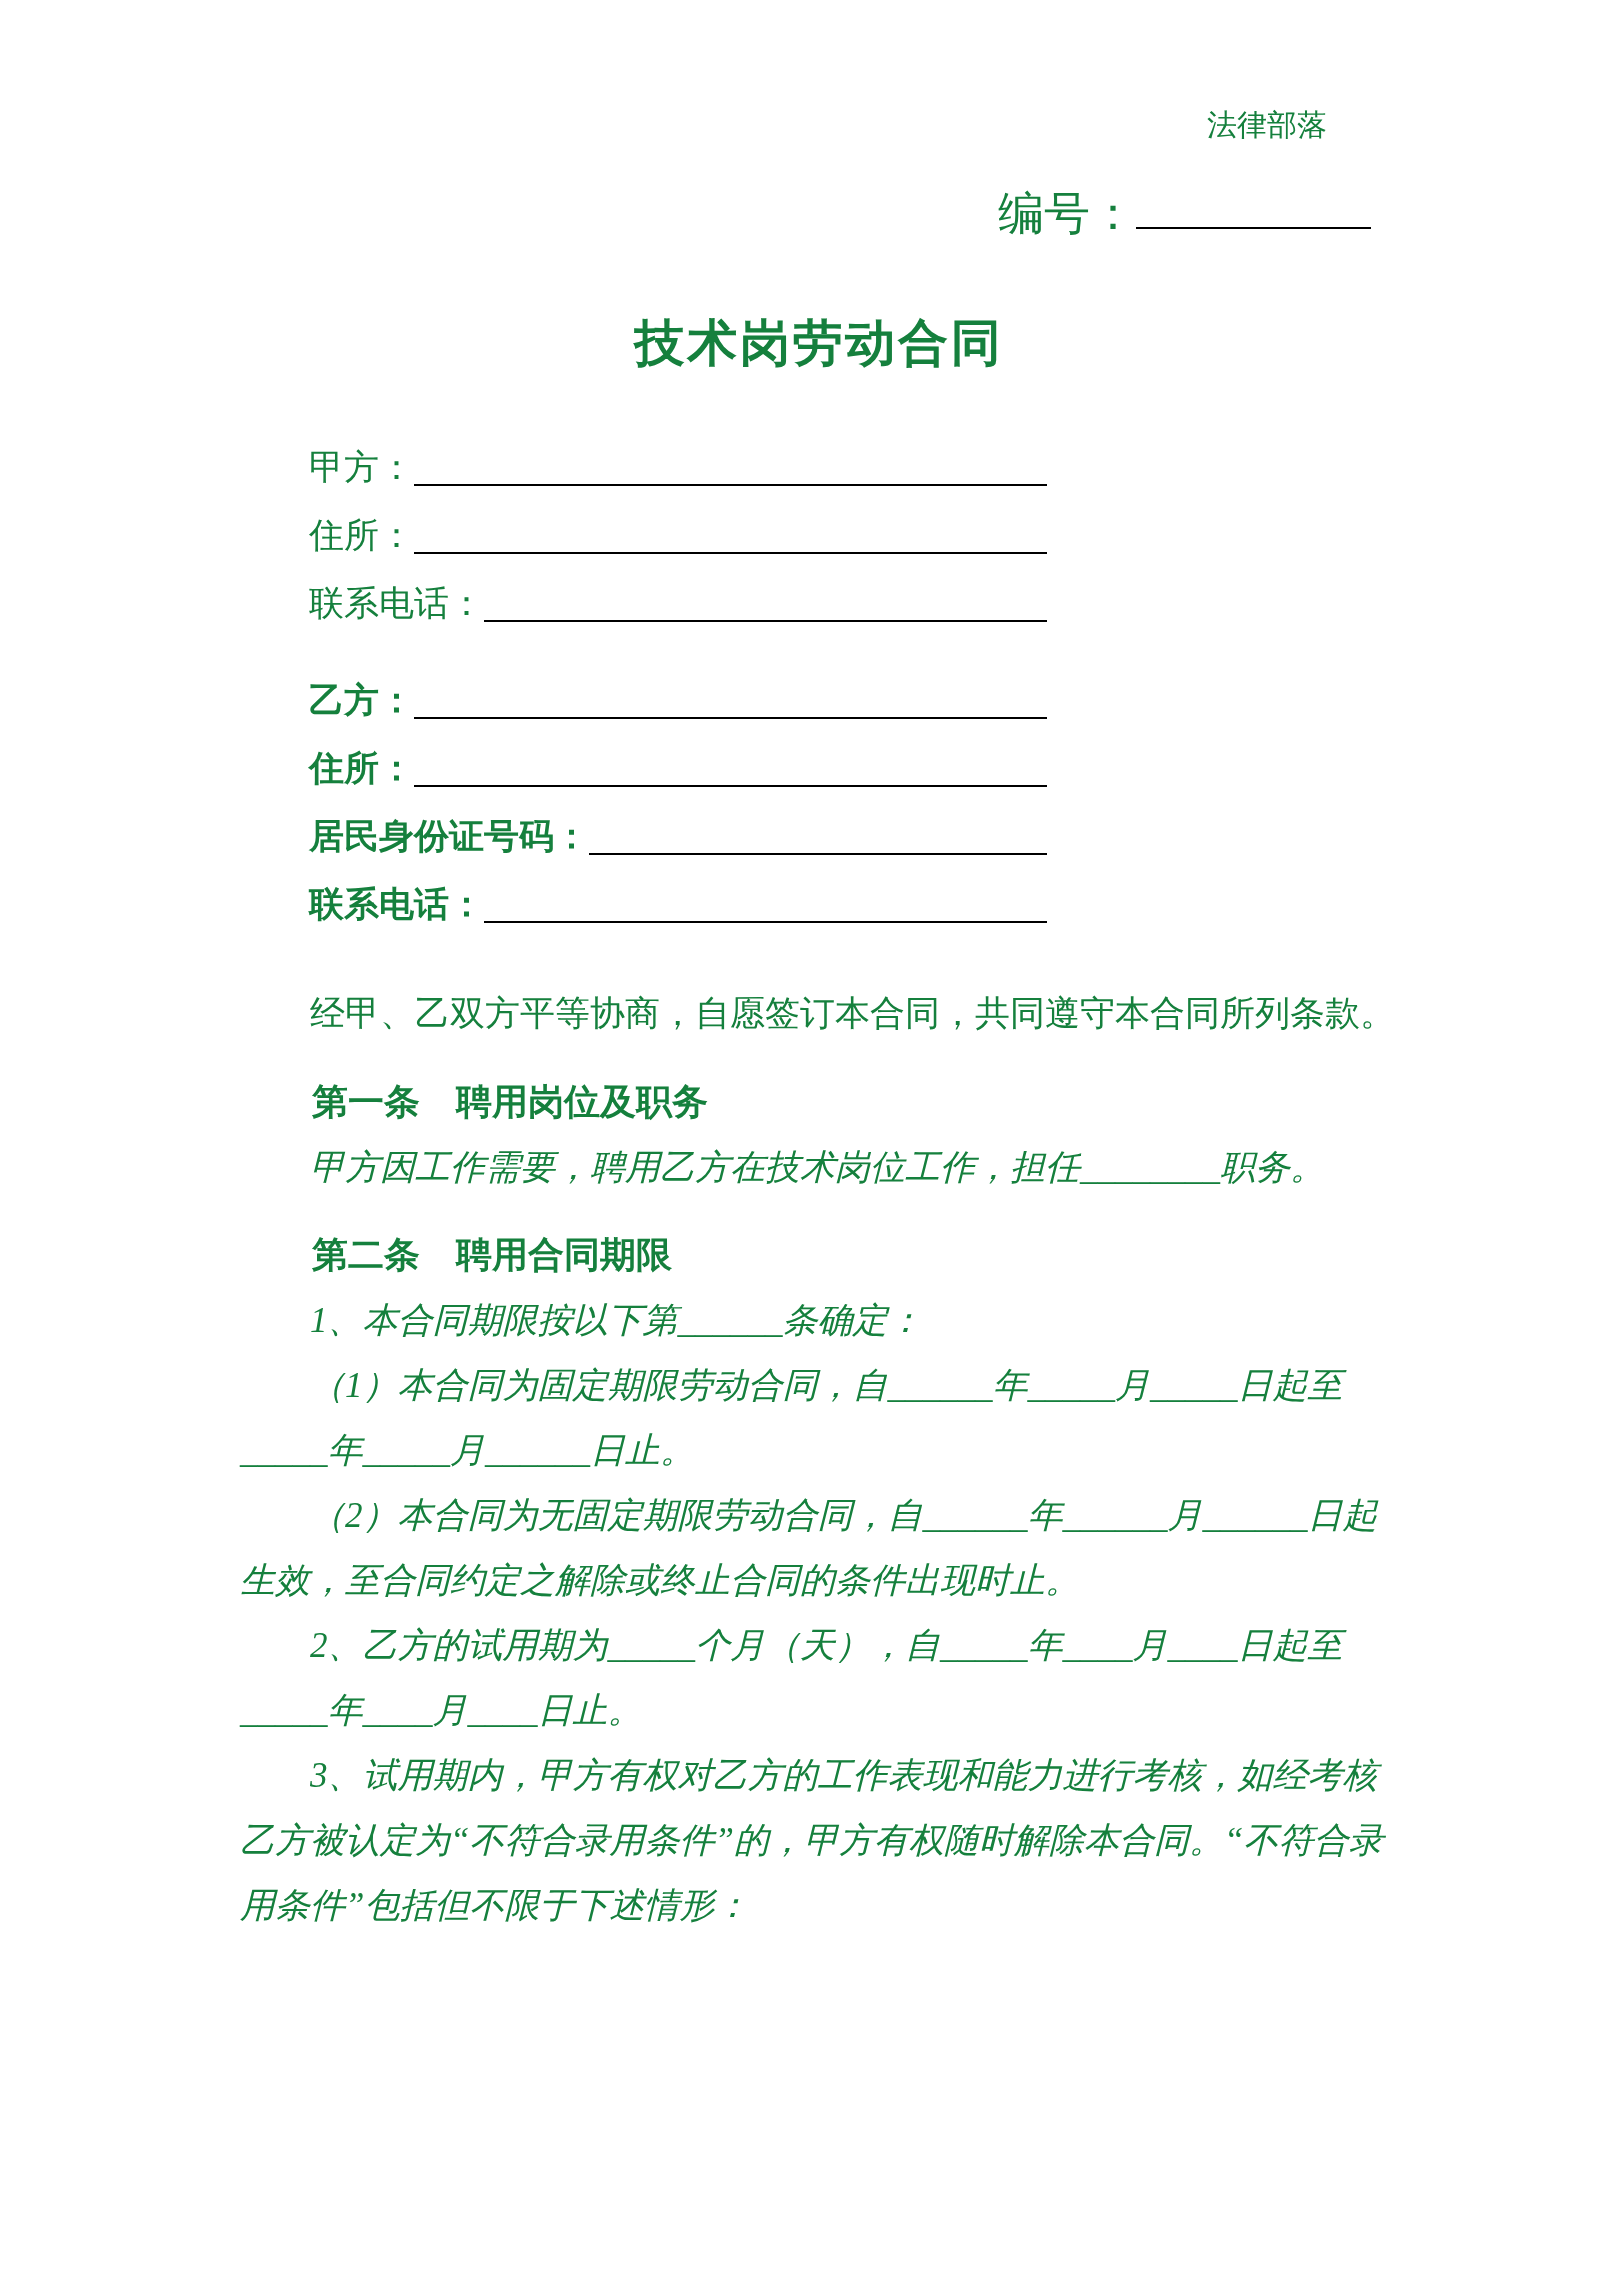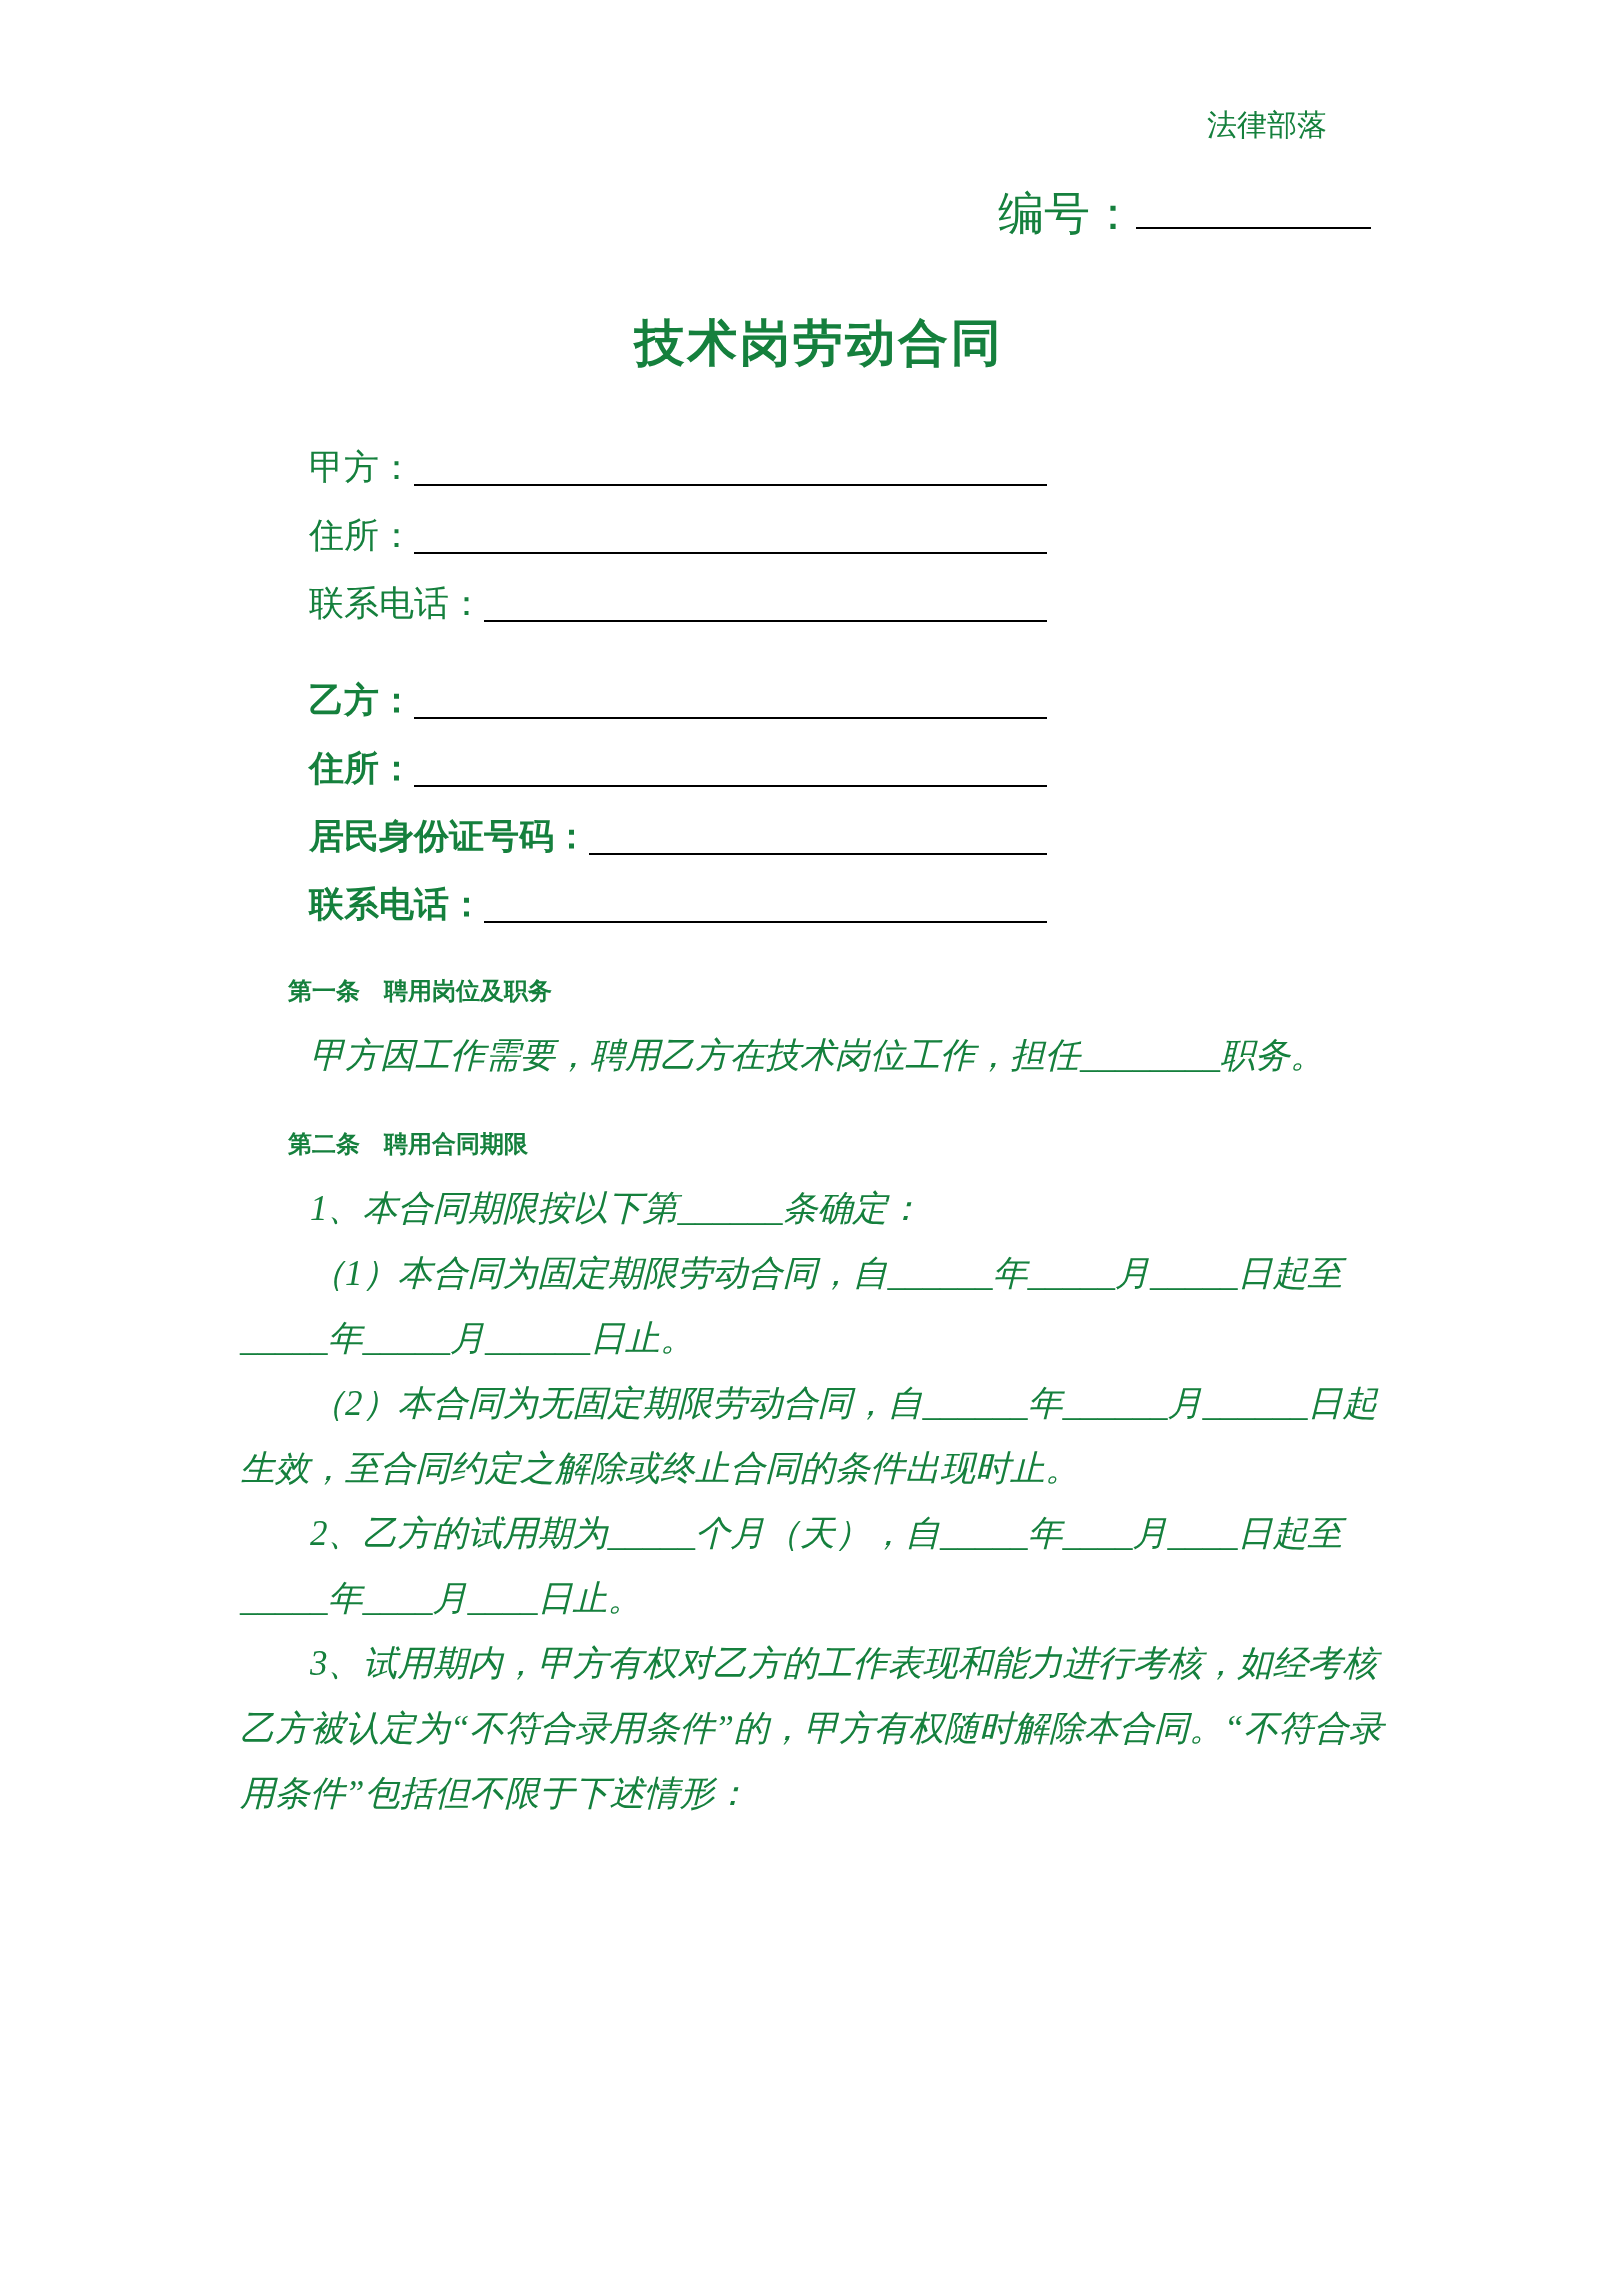--- a/index.html
+++ b/index.html
@@ -66,22 +66,22 @@
     border-bottom: 2.7px solid #000;
     margin-bottom: 11px;
     min-width: 73px;
   }
   .intro {
     margin-top: 47px;
     text-indent: 2em;
   }
   h2.heading {
     margin-top: 23.6px;
-    font-family: Liberation Sans, sans-serif;
-    font-size: 24px;
+    font-family: Liberation Serif, serif;
+    font-size: 36px;
     font-weight: bold;
     line-height: 65px;
     text-indent: 2em;
   }
   p.para {
     text-indent: 2em;
     line-height: 65px;
     font-style: italic;
   }
 </style>
@@ -125,20 +125,21 @@
     <div class="field-row">
       <span class="field-label">居民身份证号码：</span>
       <span class="field-line"></span>
     </div>
     <div class="field-row">
       <span class="field-label">联系电话：</span>
       <span class="field-line"></span>
     </div>
   </div>
 
+  <p class="intro">经甲、乙双方平等协商，自愿签订本合同，共同遵守本合同所列条款。</p>
 
   <h2 class="heading">第一条　聘用岗位及职务</h2>
   <p class="para">甲方因工作需要，聘用乙方在技术岗位工作，担任________职务。</p>
 
   <h2 class="heading">第二条　聘用合同期限</h2>
   <p class="para">1、本合同期限按以下第______条确定：</p>
   <p class="para">（1）本合同为固定期限劳动合同，自______年_____月_____日起至_____年_____月______日止。</p>
   <p class="para">（2）本合同为无固定期限劳动合同，自______年______月______日起生效，至合同约定之解除或终止合同的条件出现时止。</p>
   <p class="para">2、乙方的试用期为_____个月（天），自_____年____月____日起至_____年____月____日止。</p>
   <p class="para">3、试用期内，甲方有权对乙方的工作表现和能力进行考核，如经考核乙方被认定为“不符合录用条件”的，甲方有权随时解除本合同。“不符合录用条件”包括但不限于下述情形：</p>

